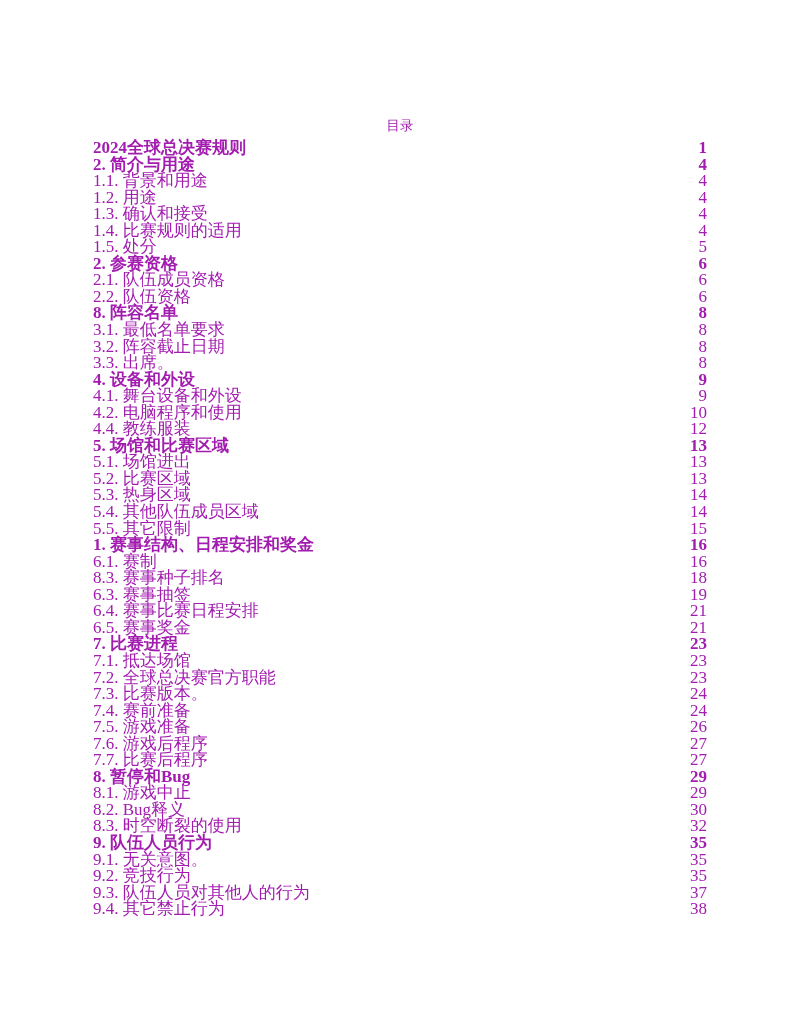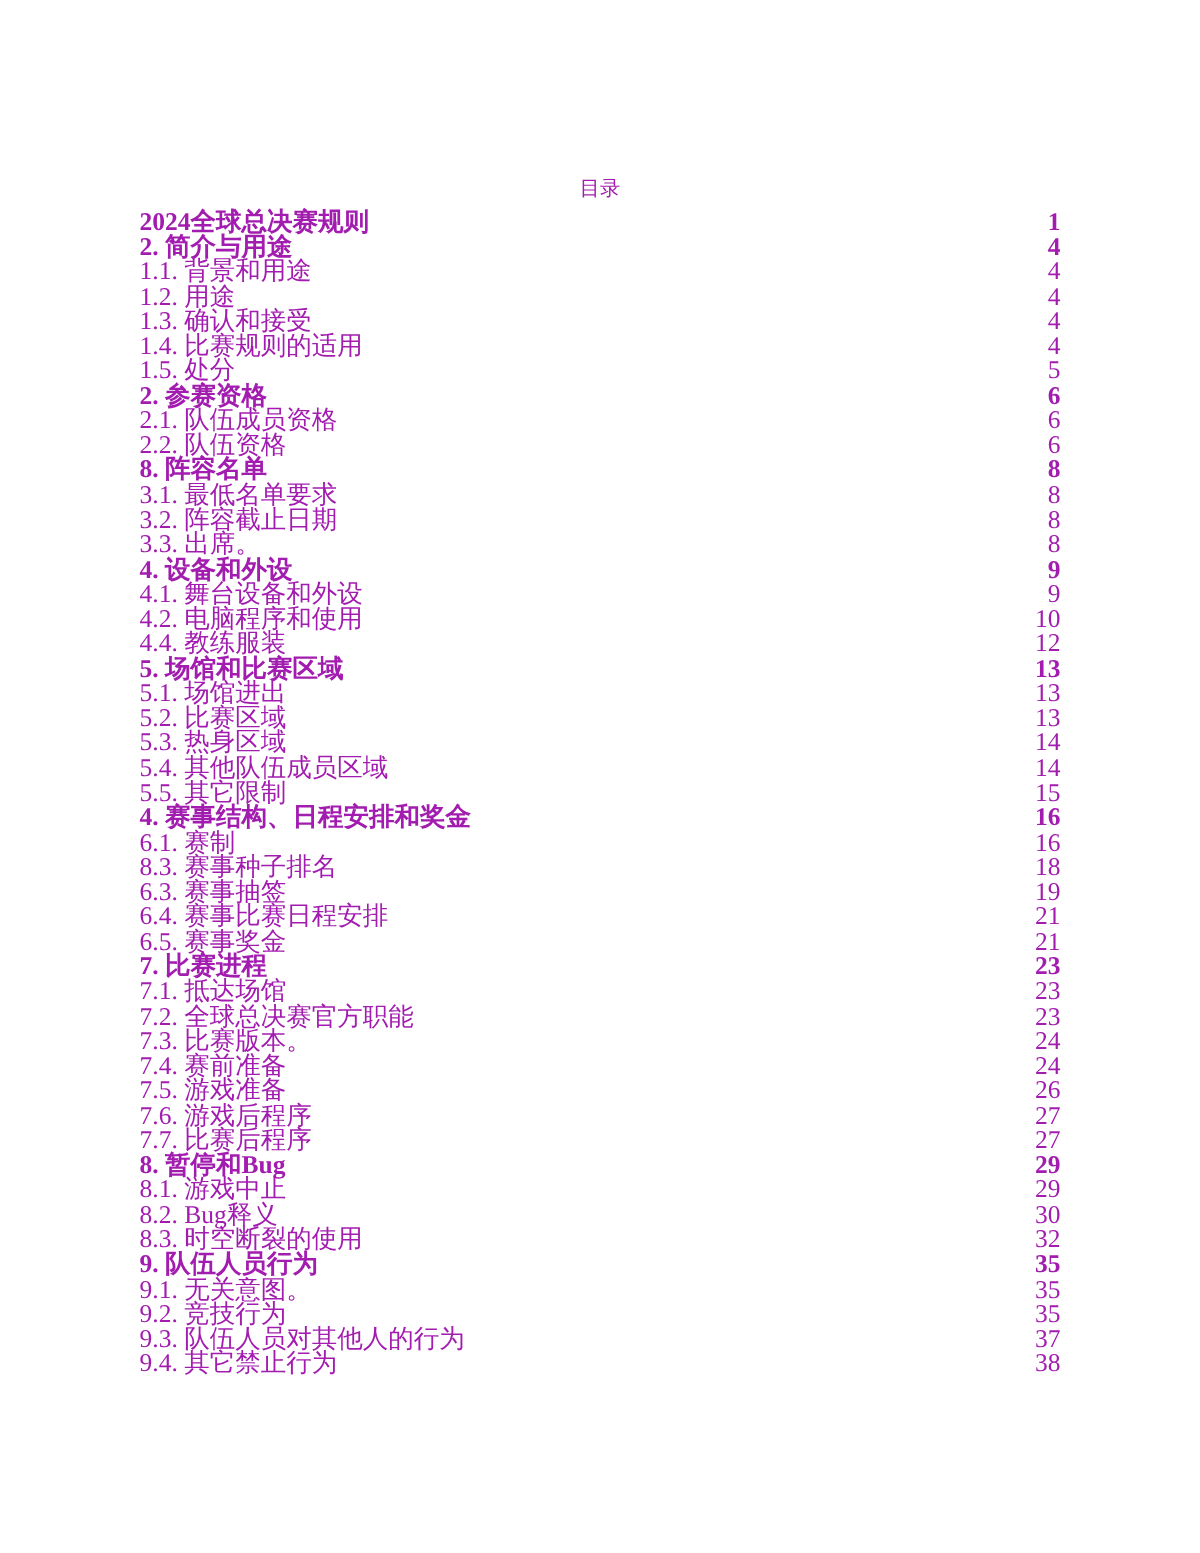--- a/index.html
+++ b/index.html
@@ -147,21 +147,21 @@
         </div>
         <div class="toc-row">
           <span class="toc-label">5.4. 其他队伍成员区域</span>
           <span class="toc-page">14</span>
         </div>
         <div class="toc-row">
           <span class="toc-label">5.5. 其它限制</span>
           <span class="toc-page">15</span>
         </div>
         <div class="toc-row bold">
-          <span class="toc-label">4. 赛事结构、日程安排和奖金</span>
+          <span class="toc-label">1. 赛事结构、日程安排和奖金</span>
           <span class="toc-page">16</span>
         </div>
         <div class="toc-row">
           <span class="toc-label">6.1. 赛制</span>
           <span class="toc-page">16</span>
         </div>
         <div class="toc-row">
           <span class="toc-label">8.3. 赛事种子排名</span>
           <span class="toc-page">18</span>
         </div>

